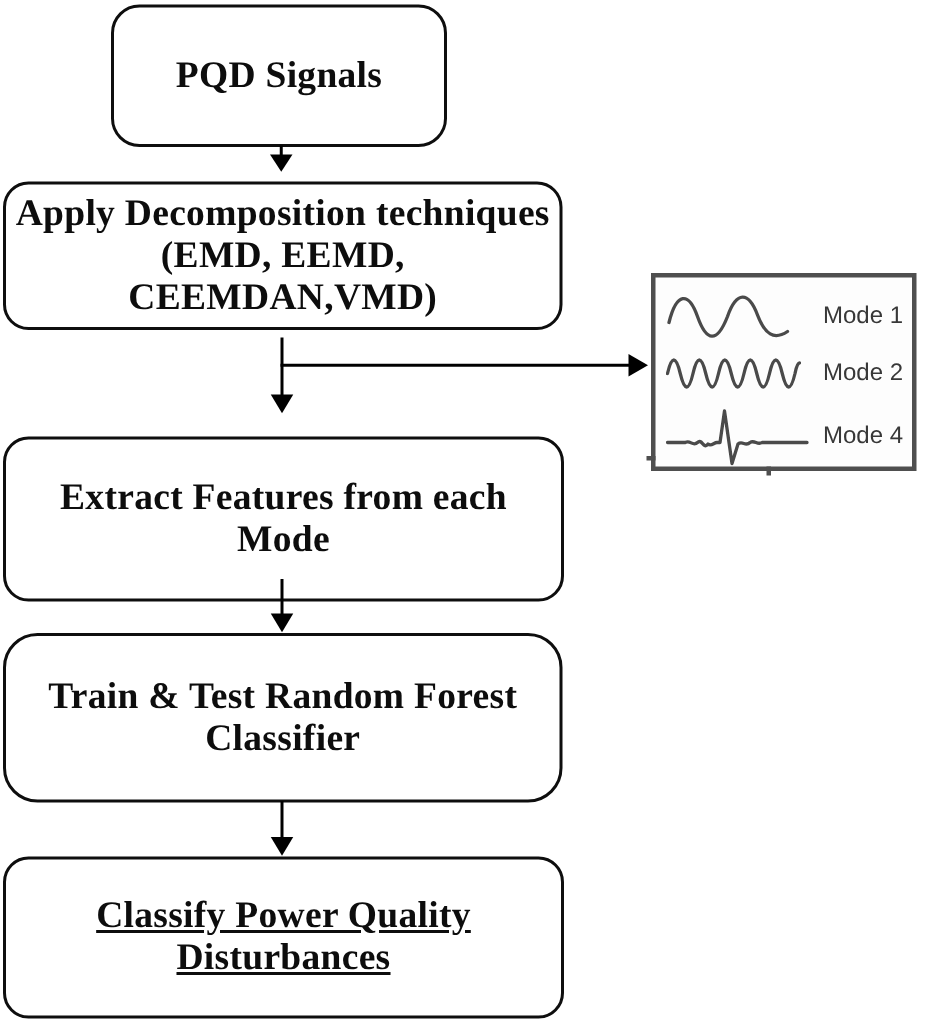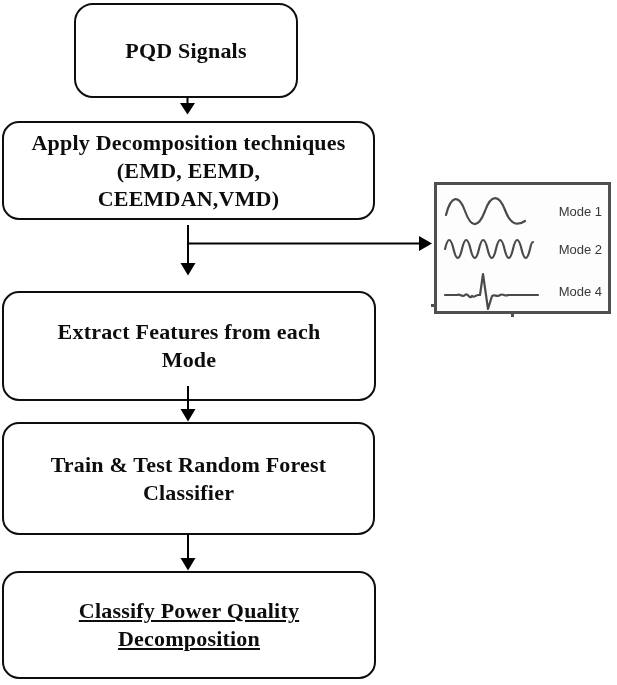--- a/index.html
+++ b/index.html
@@ -16,28 +16,28 @@
     background:#ffffff;
     border:2.5px solid #0e0e0e;
     border-radius:17px;
     display:flex;
     flex-direction:column;
     justify-content:center;
     align-items:center;
     text-align:center;
     color:#0d0d0d;
     font-weight:700;
-    font-size:22px;
+    font-size:25px;
     line-height:28px;
     letter-spacing:0.2px;
   }
   .box-pqd     {left:74px; top:3px;   width:224px; height:95px; border-radius:19px;}
   .box-decomp  {left:2px;  top:121px; width:373px; height:99px;justify-content:center;}
   .box-extract {left:2px;  top:291px; width:374px; height:110px;}
-  .box-train   {left:2px;  top:422px; width:373px; height:113px;}
+  .box-train   {left:2px;  top:422px; width:373px; height:113px;border-radius:23px;}
   .box-classify{left:2px;  top:571px; width:374px; height:108px;text-decoration:underline;}
 
   .connectors{
     position:absolute;left:0;top:0;width:617px;height:685px;
     pointer-events:none;
   }
   .connectors line{stroke:#000000;stroke-width:2px;}
   .connectors polygon{fill:#000000;}
 
   .mode-panel{
@@ -54,21 +54,21 @@
     align-items:center;
   }
   .mode-row-1{top:5px;  height:42px;}
   .mode-row-2{top:47px; height:34px;}
   .mode-row-3{top:88px; height:36px;}
   .wave{flex:0 0 auto;}
   .wave path{fill:none;stroke:#4a4a4a;stroke-width:2.2px;stroke-linecap:round;stroke-linejoin:round;}
   .mode-label{
     margin-left:auto;
     font-family:"Liberation Sans", sans-serif;
-    font-size:13px;
+    font-size:16px;
     color:#383838;
     white-space:nowrap;
     padding-right:2px;
   }
   .tick{position:absolute;background:#4f4f4f;}
   .tick-left{left:-6px;top:119px;width:6px;height:3px;}
   .tick-bottom{left:74px;bottom:-6px;width:3px;height:6px;}
 </style>
 </head>
 <body>
@@ -90,21 +90,21 @@
     <div>Mode</div>
   </div>
 
   <div class="fbox box-train">
     <div>Train &amp; Test Random Forest</div>
     <div>Classifier</div>
   </div>
 
   <div class="fbox box-classify">
     <div>Classify Power Quality</div>
-    <div>Decomposition</div>
+    <div>Disturbances</div>
   </div>
 
   <svg class="connectors" viewBox="0 0 617 685" xmlns="http://www.w3.org/2000/svg">
 
     <g>
       <line x1="187.5" y1="97" x2="187.5" y2="104"></line>
       <polygon points="180,103 195,103 187.5,114.5"></polygon>
     </g>
 
     <g>

